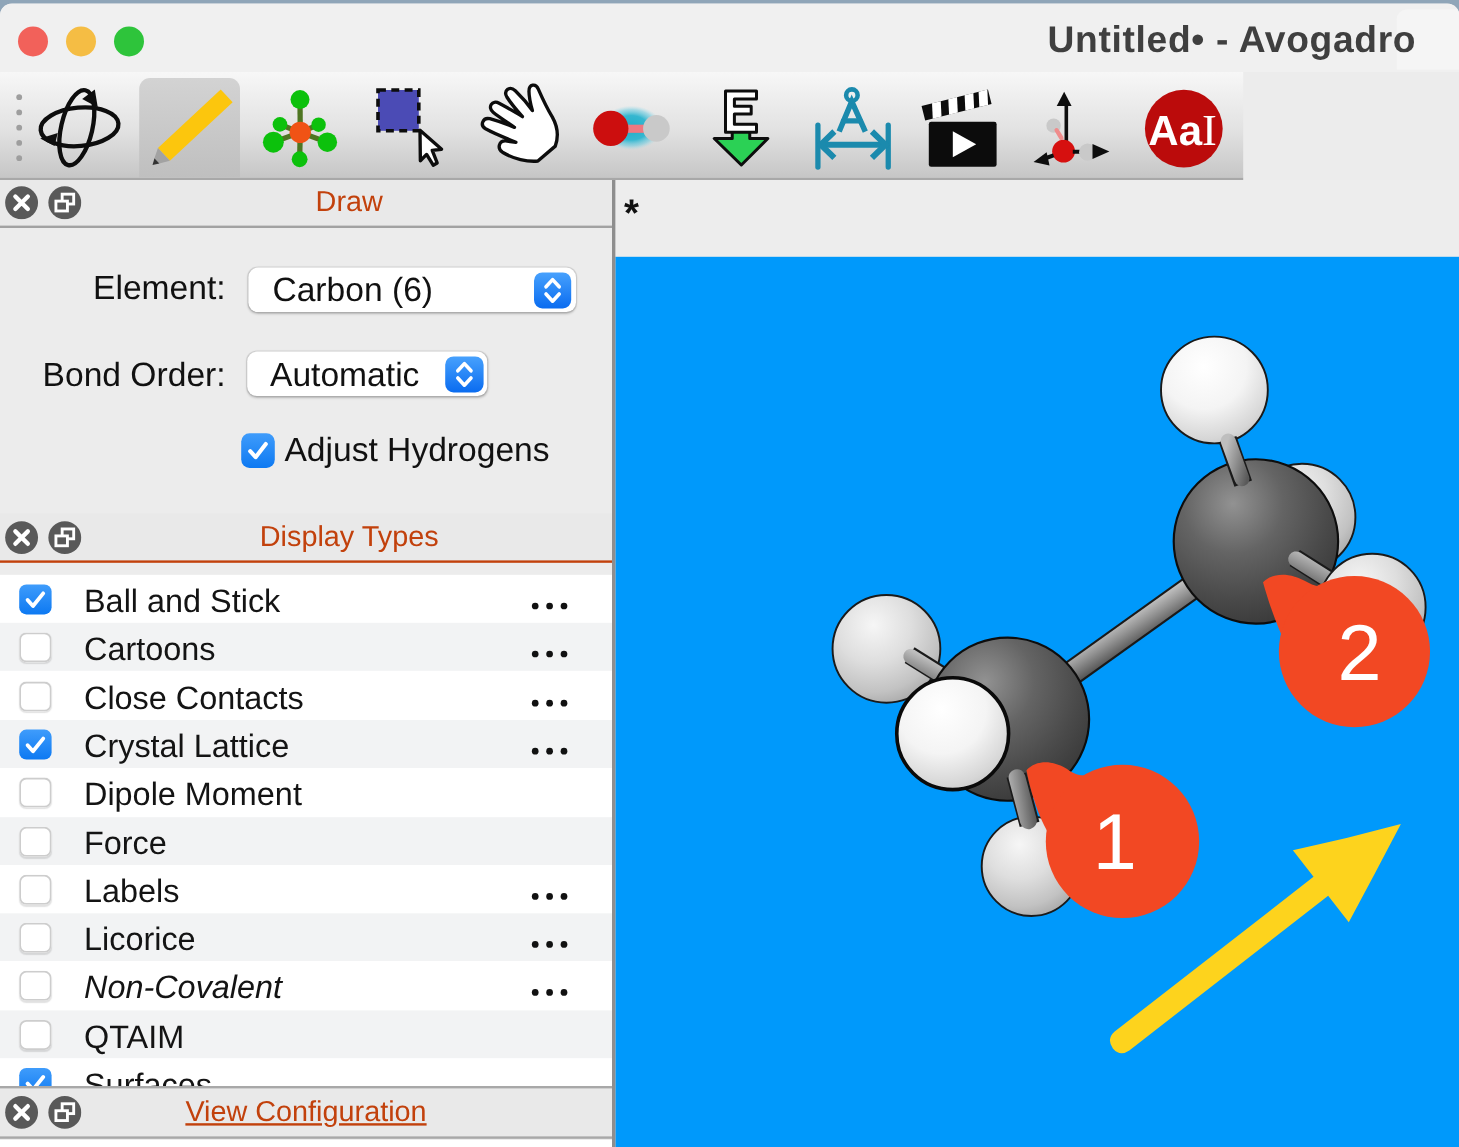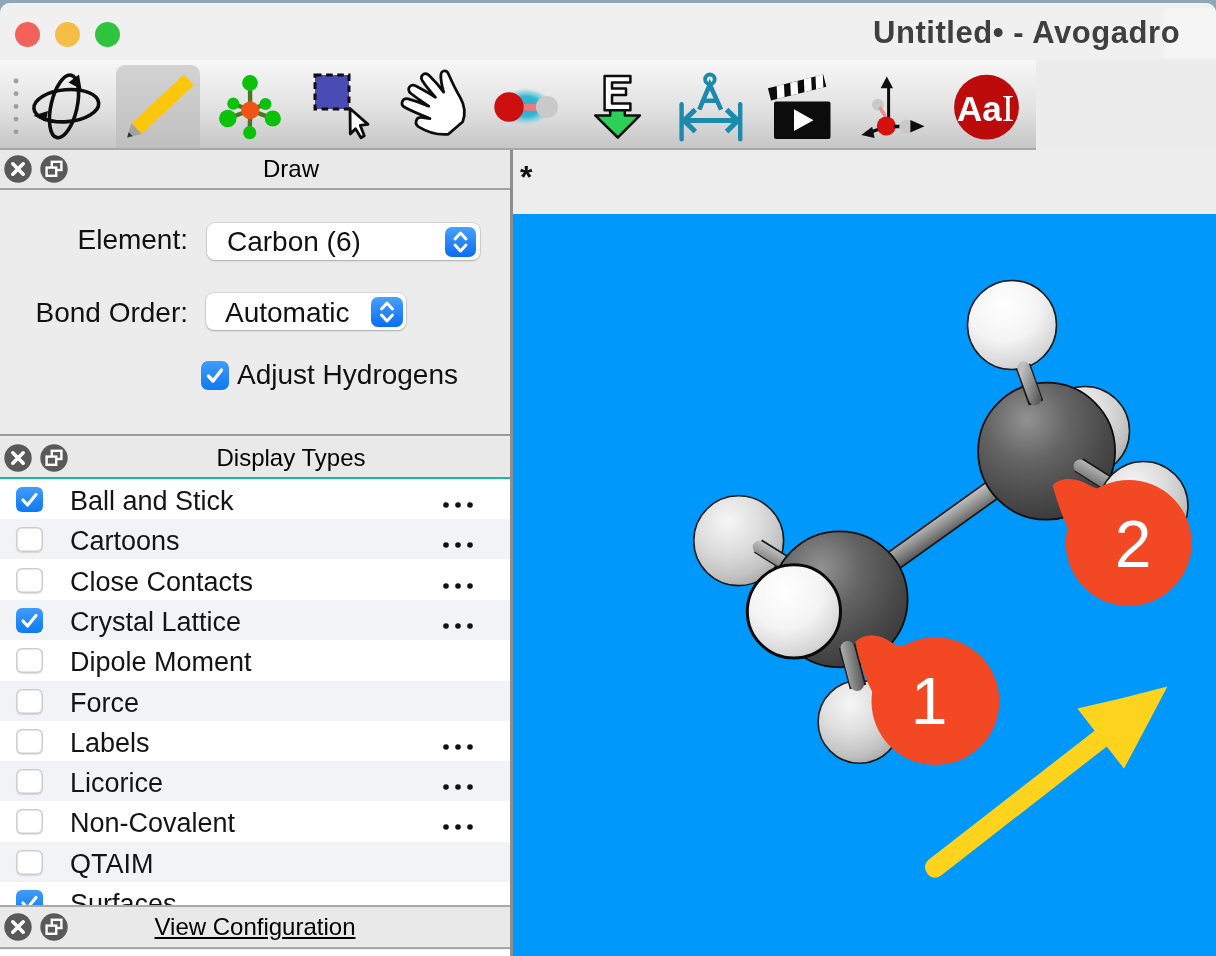--- a/index.html
+++ b/index.html
@@ -16,21 +16,21 @@
   #title{position:absolute;top:12px;left:873px;font-size:31px;font-weight:bold;color:#3f3f3f;white-space:nowrap;letter-spacing:0.55px;}
   
   #toolbar{position:absolute;left:0;top:57px;width:1036px;height:88px;
      background:linear-gradient(#f7f7f7,#e2e2e2 55%,#c6c6c6);border-bottom:2px solid #a8a8a8;}
   #pressed{position:absolute;left:116px;top:5px;width:84px;height:83px;border-radius:9px 9px 0 0;
      background:linear-gradient(#d3d3d3,#bfbfbf);}
   #tbicons{position:absolute;left:0;top:0;}
   
   #panel{position:absolute;left:0;top:147px;width:510px;height:806px;background:#ececec;border-right:3px solid #8e8e8e;}
   .phead{position:absolute;left:0;width:510px;height:38px;background:#e9e9e9;}
-  .phtitle{position:absolute;top:50%;transform:translateY(-50%);width:100%;text-align:center;font-size:24px;color:#000000;}
+  .phtitle{position:absolute;top:50%;transform:translateY(-50%);width:100%;text-align:center;font-size:24px;color:#c2410c;}
   .pbtn{position:absolute;top:50%;transform:translateY(-50%);}
   
   #drawc{position:absolute;left:0;top:40px;width:510px;height:243.5px;background:#ececec;}
   .lab{position:absolute;font-size:28px;color:#111;text-align:right;width:188px;left:0;}
   .dd{position:absolute;background:#fff;border-radius:8px;box-shadow:0 0 0 1px rgba(0,0,0,0.08),0 1px 2px rgba(0,0,0,0.22);}
   .ddtext{position:absolute;font-size:28px;color:#111;}
   .stepper{position:absolute;border-radius:7px;background:linear-gradient(#47a1fd,#0a6cf0);}
   
   #dlist{position:absolute;left:0;top:329px;width:510px;height:429px;background:#fff;overflow:hidden;}
   .row{position:absolute;left:0;width:510px;height:40px;}
@@ -204,21 +204,21 @@
       <div class="cb cbc" style="left:201px;top:171px;width:28px;height:29px;border-radius:7px;">
         <svg width="28" height="29">
             <path d="M7.5 15 L12 20 L20.5 9" fill="none" stroke="#fff" stroke-width="3.4" stroke-linecap="round" stroke-linejoin="round"></path>
           </svg>
       </div>
       <div style="position:absolute;left:237px;top:169px;font-size:28px;color:#111;">Adjust Hydrogens</div>
     </div>
 
     <div style="position:absolute;left:0;top:283.5px;width:510px;height:2.5px;background:#9b9b9b;"></div>
 
-    <div class="phead" style="top:288px;height:39px;border-bottom:2px solid #14b8a6;">
+    <div class="phead" style="top:278px;height:39px;border-bottom:2px solid #c2410c;">
       <svg class="pbtn" style="left:4px;" width="28" height="28">
           <circle cx="14" cy="14" r="13.7" fill="#595959"></circle>
           <path d="M8.8 8.8 L19.2 19.2 M19.2 8.8 L8.8 19.2" stroke="#fff" stroke-width="3.6" stroke-linecap="round"></path>
         </svg>
       <svg class="pbtn" style="left:40px;" width="28" height="28">
           <circle cx="14" cy="14" r="13.7" fill="#595959"></circle>
           <rect x="11.8" y="6.8" width="9.6" height="8.2" fill="none" stroke="#fff" stroke-width="2.4"></rect>
           <rect x="6.6" y="12.6" width="9.6" height="8.2" fill="#595959" stroke="#fff" stroke-width="2.4"></rect>
         </svg>
       <div class="phtitle" style="padding-left:72px;width:438px;">Display Types</div>
@@ -284,21 +284,21 @@
         </div>
         <div class="row" style="top:241.8px;background:#ffffff;">
           <div class="cb cbu"></div>
           <div class="rtext">Labels</div>
           <svg class="dots" width="35" height="12" style="margin-top:0px;">
             <circle cx="5" cy="6" r="2.8" fill="#111"></circle>
             <circle cx="17" cy="6" r="2.8" fill="#111"></circle>
             <circle cx="29" cy="6" r="2.8" fill="#111"></circle>
           </svg>
         </div>
-        <div class="row" style="top:322.4px;background:#ffffff;">
+        <div class="row" style="top:322.4px;background:#ffffff;font-style:italic;">
           <div class="cb cbu"></div>
           <div class="rtext">Non-Covalent</div>
           <svg class="dots" width="35" height="12" style="margin-top:0px;">
             <circle cx="5" cy="6" r="2.8" fill="#111"></circle>
             <circle cx="17" cy="6" r="2.8" fill="#111"></circle>
             <circle cx="29" cy="6" r="2.8" fill="#111"></circle>
           </svg>
         </div>
         <div class="row" style="top:362.7px;background:#f2f3f4;">
           <div class="cb cbu"></div>

